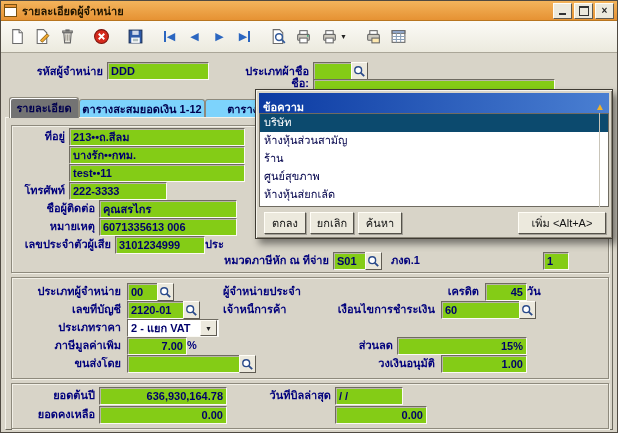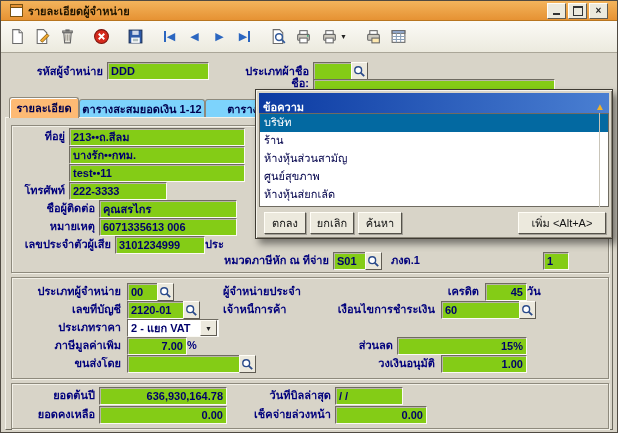--- a/index.html
+++ b/index.html
@@ -2,21 +2,21 @@
 <html><head>
 <meta charset="utf-8">
 <style>
   html,body{margin:0;padding:0;}
   body{width:618px;height:433px;position:relative;overflow:hidden;
        font-family:"Liberation Sans","DejaVu Sans",sans-serif;background:#fff;}
   .win{position:absolute;inset:0;background:#d8d4c8;border:1px solid #4f4a42;box-sizing:border-box;overflow:hidden;}
   
   .titlebar{position:absolute;left:0;top:0;right:0;height:20px;
      background:linear-gradient(180deg,#f3b45c,#e69233);border-bottom:1px solid #b8751f;
-     display:flex;align-items:center;padding:0 9px;box-sizing:border-box;}
+     display:flex;align-items:center;padding:0 3px;box-sizing:border-box;}
   .apptitle{font-size:11px;font-weight:bold;color:#201500;margin-left:5px;flex:1;white-space:nowrap;}
   .wbtn{width:17px;height:14px;margin-left:2px;background:#ece9dd;border:1px solid;
      border-color:#fffdf6 #5f5b52 #5f5b52 #fffdf6;display:flex;align-items:center;justify-content:center;
      font-size:10px;line-height:10px;color:#222;font-weight:bold;}
   .glyph-min{width:7px;height:2px;background:#333;margin-top:7px;}
   .glyph-max{width:8px;height:7px;border:1px solid #333;border-top-width:2px;}
   
   .toolbar{position:absolute;left:0;top:20px;right:0;height:32px;
      background:linear-gradient(180deg,#fbfaf6,#eceade);border-bottom:1px solid #aaa698;
      display:flex;align-items:center;padding:0 4px;box-sizing:border-box;}
@@ -32,42 +32,42 @@
   .tb{position:absolute;height:14px;background:#84cc16;border:1px solid;border-color:#6f6b61 #fbfaf4 #fbfaf4 #6f6b61;
       box-shadow:inset 1px 1px 0 #b9b5a9;font-size:11px;line-height:14px;font-weight:bold;color:#00006b;
       padding:1px 3px;white-space:nowrap;overflow:hidden;}
   .tb.num{text-align:right;}
   .mag{position:absolute;width:17px;height:18px;box-sizing:border-box;background:#ece9dd;border:1px solid;
       border-color:#fffdf6 #5f5b52 #5f5b52 #fffdf6;display:flex;align-items:center;justify-content:center;}
   .grp{position:absolute;border:1px solid #8e8a7d;box-shadow:inset 1px 1px 0 #f2f0e7,1px 1px 0 #f2f0e7;}
   .tab{position:absolute;top:98px;height:19px;background:#7dd3fc;border:1px solid #8e8a7d;border-bottom:none;
       border-radius:3px 3px 0 0;font-size:11px;font-weight:bold;color:#00004e;
       display:flex;align-items:center;justify-content:center;box-sizing:border-box;white-space:nowrap;overflow:hidden;}
-  .tab.active{top:96px;height:21px;background:#fdba74;z-index:5;box-shadow:inset 1px 1px 0 #fff;}
+  .tab.active{top:96px;height:21px;background:#737373;z-index:5;box-shadow:inset 1px 1px 0 #fff;}
   .panel{position:absolute;left:4px;top:116px;width:608px;height:313px;background:#d8d4c8;
       border:1px solid;border-color:#f4f2ea #6d6a5f #6d6a5f #f4f2ea;box-sizing:border-box;}
   .dd{position:absolute;height:18px;box-sizing:border-box;background:#fff;border:1px solid;
       border-color:#6f6b61 #fbfaf4 #fbfaf4 #6f6b61;display:flex;align-items:center;}
   .ddv{flex:1;font-size:11px;font-weight:bold;color:#00006b;padding:0 3px;white-space:nowrap;overflow:hidden;}
   .dda{width:15px;height:14px;margin:1px;background:#ece9dd;border:1px solid;
       border-color:#fffdf6 #5f5b52 #5f5b52 #fffdf6;font-size:7px;color:#222;
       display:flex;align-items:center;justify-content:center;}
   
   .popup{position:absolute;left:254px;top:88px;width:358px;height:150px;background:#d8d4c8;z-index:50;
       border:1px solid #3f3b33;box-shadow:inset 1px 1px 0 #f6f4ec,inset -1px -1px 0 #8a8578,4px 5px 7px rgba(0,0,0,.45);
       box-sizing:border-box;}
   .ptitle{position:absolute;left:3px;top:3px;right:3px;height:28px;
       background:linear-gradient(90deg,#0b3aa2,#4a7fd2);color:#fff;font-size:11px;font-weight:bold;
       display:flex;align-items:center;padding:12px 4px;box-sizing:border-box;gap:13px;}
   .ptri{margin-left:auto;color:#f2b32a;font-size:10px;line-height:10px;}
   .plist{position:absolute;left:3px;top:23px;right:3px;height:94px;background:#fff;
       border:1px solid #6f6b61;box-sizing:border-box;overflow:hidden;}
   .prow{height:18px;font-size:11px;line-height:15px;color:#00004a;padding:1px 4px;box-sizing:border-box;
       white-space:nowrap;overflow:hidden;}
-  .prow.sel{background:#0369a1;color:#fff;}
+  .prow.sel{background:#0c4a6e;color:#fff;}
   .pdiv{position:absolute;top:23px;height:94px;right:12px;width:1px;background:#c9c5b9;z-index:51;}
   .pbtn{position:absolute;top:122px;height:22px;background:#ece9dd;border:1px solid;
       border-color:#fffdf6 #55524a #55524a #fffdf6;box-shadow:1px 1px 0 rgba(0,0,0,.25);
       font-size:11px;color:#141414;display:flex;align-items:center;justify-content:center;
       box-sizing:border-box;white-space:nowrap;}
 </style>
 </head>
 <body>
 
 <div class="win">
@@ -276,32 +276,31 @@
   <span class="lb" style="left:340px;top:356px;width:94px">วงเงินอนุมัติ</span>
   <div class="tb num" style="left:440px;top:354px;width:78px">1.00</div>
 
   <div class="grp" style="left:10px;top:382px;width:596px;height:44px"></div>
   <span class="lb" style="left:8px;top:388px;width:86px">ยอดต้นปี</span>
   <div class="tb num" style="left:98px;top:386px;width:120px">636,930,164.78</div>
   <span class="lb" style="left:238px;top:388px;width:92px">วันที่บิลล่าสุด</span>
   <div class="tb" style="left:334px;top:386px;width:60px">/  /</div>
   <span class="lb" style="left:8px;top:407px;width:86px">ยอดคงเหลือ</span>
   <div class="tb num" style="left:98px;top:405px;width:120px">0.00</div>
-  <span class="lb" style="left:238px;top:407px;width:92px">เช็คจ่ายล่วงหน้า</span>
   <div class="tb num" style="left:334px;top:405px;width:84px">0.00</div>
 
   <div class="popup">
     <div class="ptitle">
       <span>ข้อความ</span>
       <span class="ptri">▲</span>
     </div>
     <div class="plist">
       <div class="prow sel">บริษัท</div>
+      <div class="prow">ห้างหุ้นส่วนสามัญ</div>
       <div class="prow">ร้าน</div>
-      <div class="prow">ห้างหุ้นส่วนสามัญ</div>
       <div class="prow">ศูนย์สุขภาพ</div>
       <div class="prow">ห้างหุ้นส่ยกเลัด</div>
     </div>
     <div class="pdiv"></div>
     <div class="pbtn" style="left:8px;width:42px">ตกลง</div>
     <div class="pbtn" style="left:54px;width:44px">ยกเลิก</div>
     <div class="pbtn" style="left:102px;width:44px">ค้นหา</div>
     <div class="pbtn" style="left:262px;width:88px">เพิ่ม &lt;Alt+A&gt;</div>
   </div>
 

